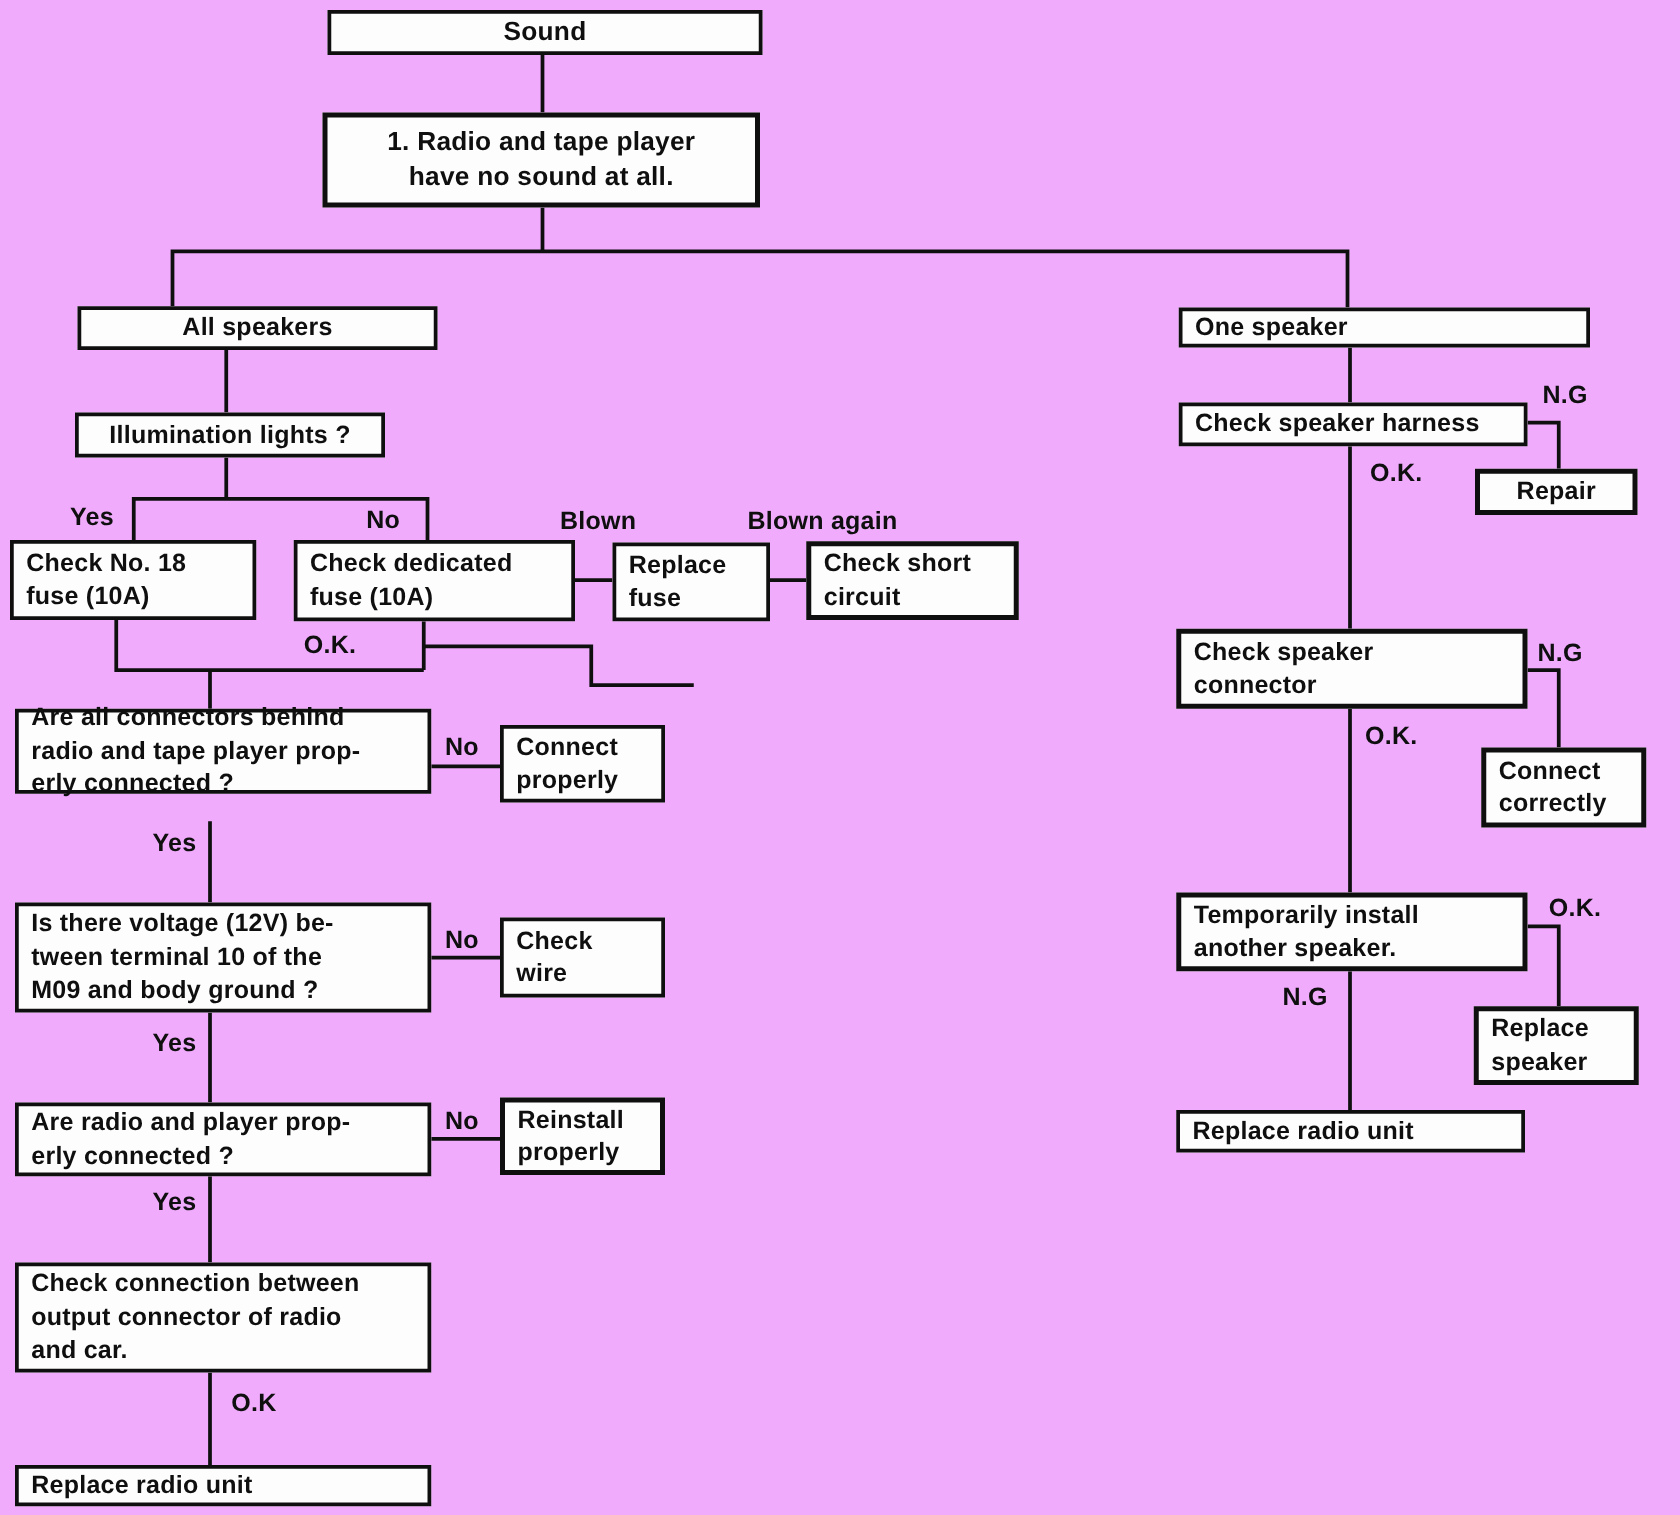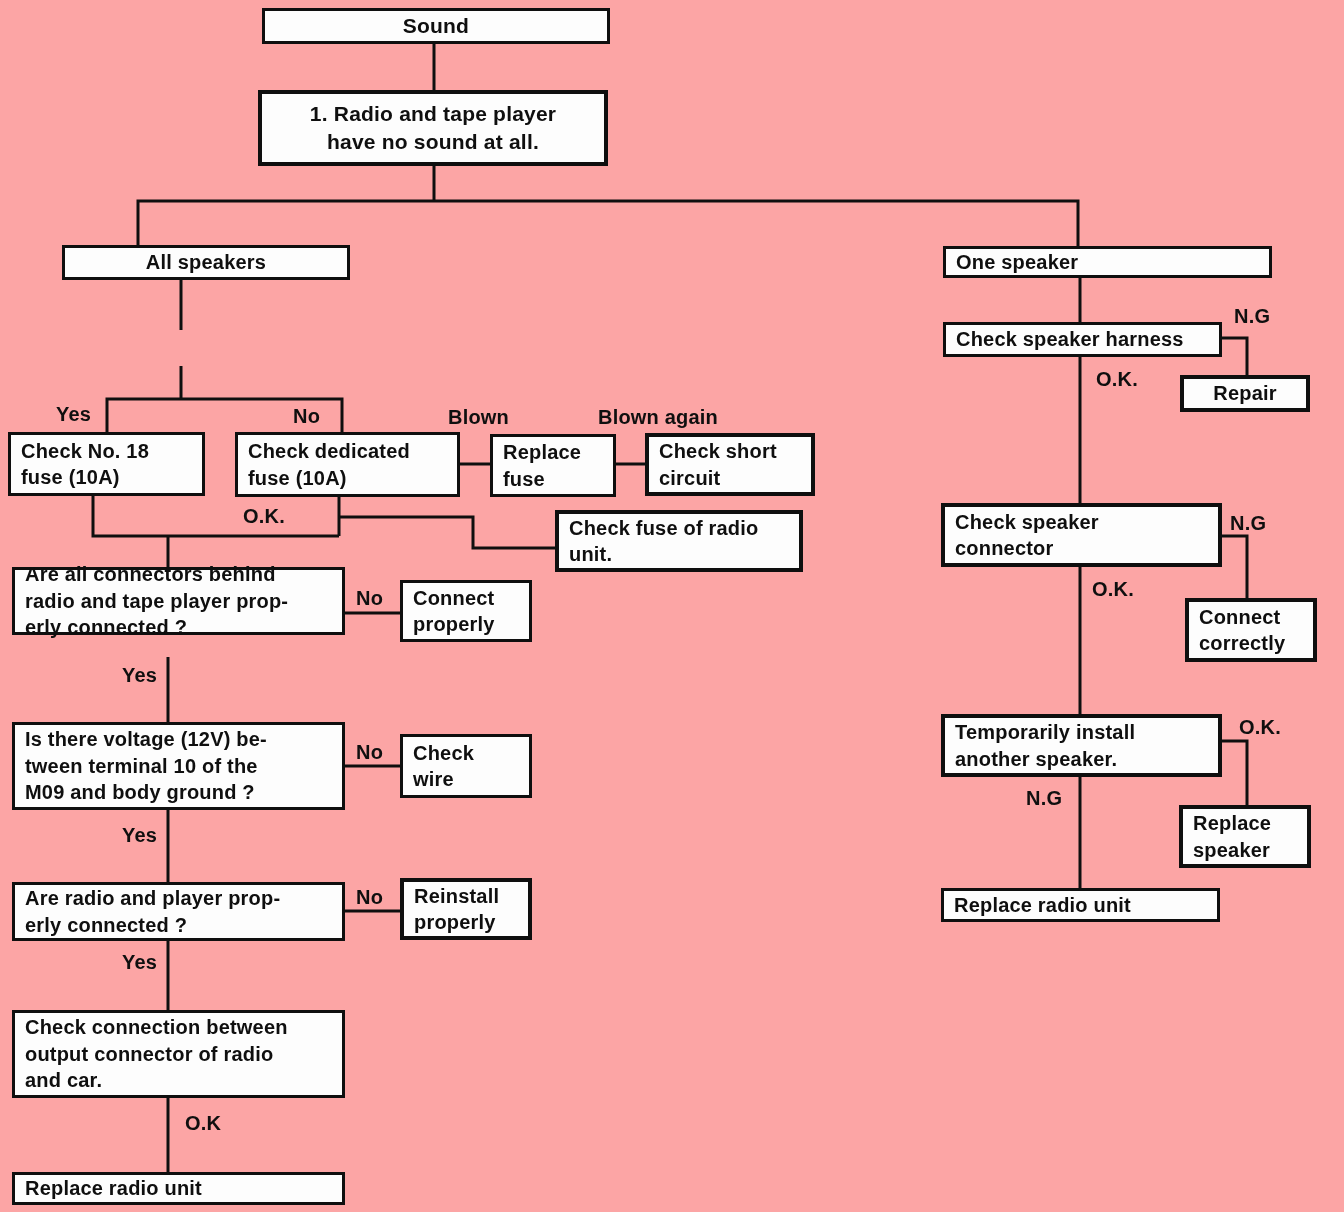--- a/index.html
+++ b/index.html
@@ -1,20 +1,20 @@
 <!DOCTYPE html>
 <html><head>
 <meta charset="utf-8">
 <style>
   html,body { margin:0; padding:0; background:#ffffff; }
   .page {
     position:relative;
     width:1344px;
     height:1212px;
-    background:#fca5a5;
+    background:#f0abfc;
     font-family:"Liberation Sans", sans-serif;
     color:#0f0f0f;
     overflow:hidden;
   }
   .wires {
     position:absolute; left:0; top:0; width:1344px; height:1212px;
   }
   .box {
     position:absolute;
     box-sizing:border-box;
@@ -86,20 +86,21 @@
     <path d="M1080,777 V888"></path>
   </svg>
 
   <div class="box center head" style="left:262px; top:8px; width:348px; height:36px;">Sound</div>
 
   <div class="box center head thick" style="left:258px; top:90px; width:350px; height:76px;">1. Radio and tape player
 have no sound at all.</div>
 
   <div class="box center" style="left:62px; top:245px; width:288px; height:35px;">All speakers</div>
 
+  <div class="box center" style="left:60px; top:330px; width:248px; height:36px;">Illumination lights ?</div>
 
   <span class="lbl" style="left:56px; top:403px;">Yes</span>
   <span class="lbl" style="left:293px; top:405px;">No</span>
 
   <div class="box" style="left:8px; top:432px; width:197px; height:64px;">Check No. 18
 fuse (10A)</div>
 
   <div class="box" style="left:235px; top:432px; width:225px; height:65px;">Check dedicated
 fuse (10A)</div>
 
@@ -108,22 +109,20 @@
   <div class="box" style="left:490px; top:434px; width:126px; height:63px;">Replace
 fuse</div>
 
   <span class="lbl" style="left:598px; top:406px;">Blown again</span>
 
   <div class="box thick" style="left:645px; top:433px; width:170px; height:63px;">Check short
 circuit</div>
 
   <span class="lbl" style="left:243px; top:505px;">O.K.</span>
 
-  <div class="box thick" style="left:555px; top:510px; width:248px; height:62px;">Check fuse of radio
-unit.</div>
 
   <div class="box" style="left:12px; top:567px; width:333px; height:68px;">Are all connectors behind
 radio and tape player prop-
 erly connected ?</div>
 
   <span class="lbl" style="left:356px; top:587px;">No</span>
 
   <div class="box" style="left:400px; top:580px; width:132px; height:62px;">Connect
 properly</div>
 

